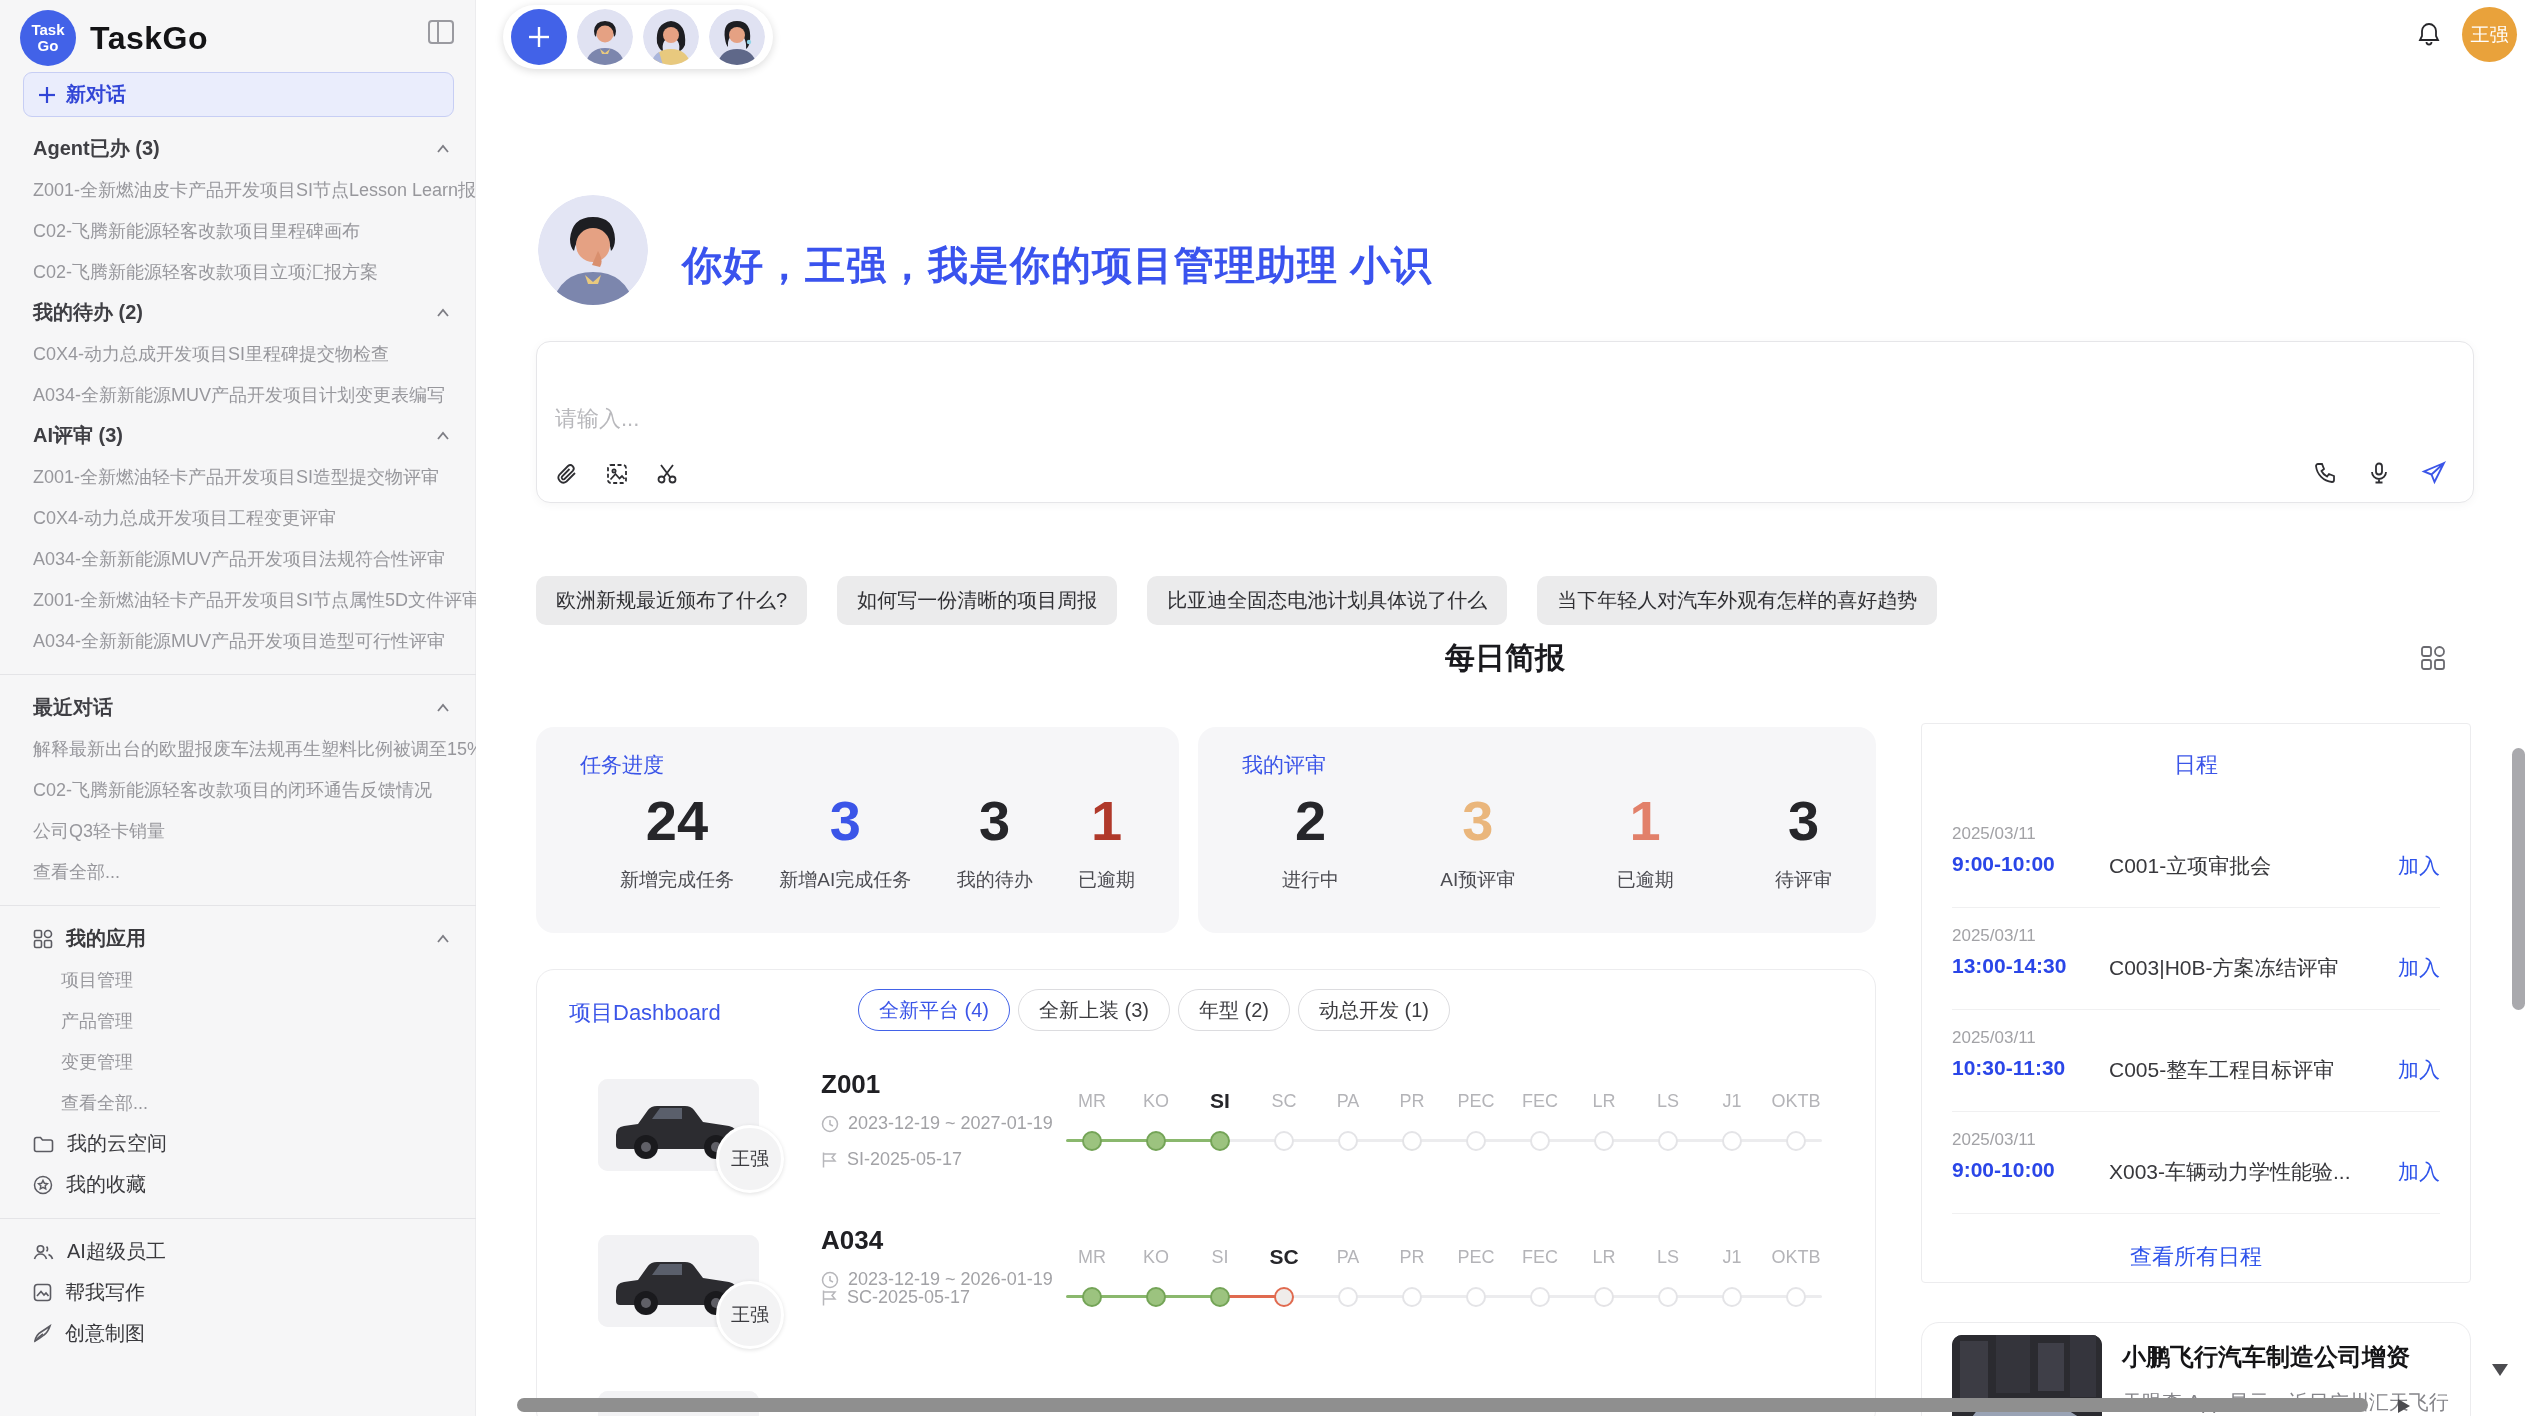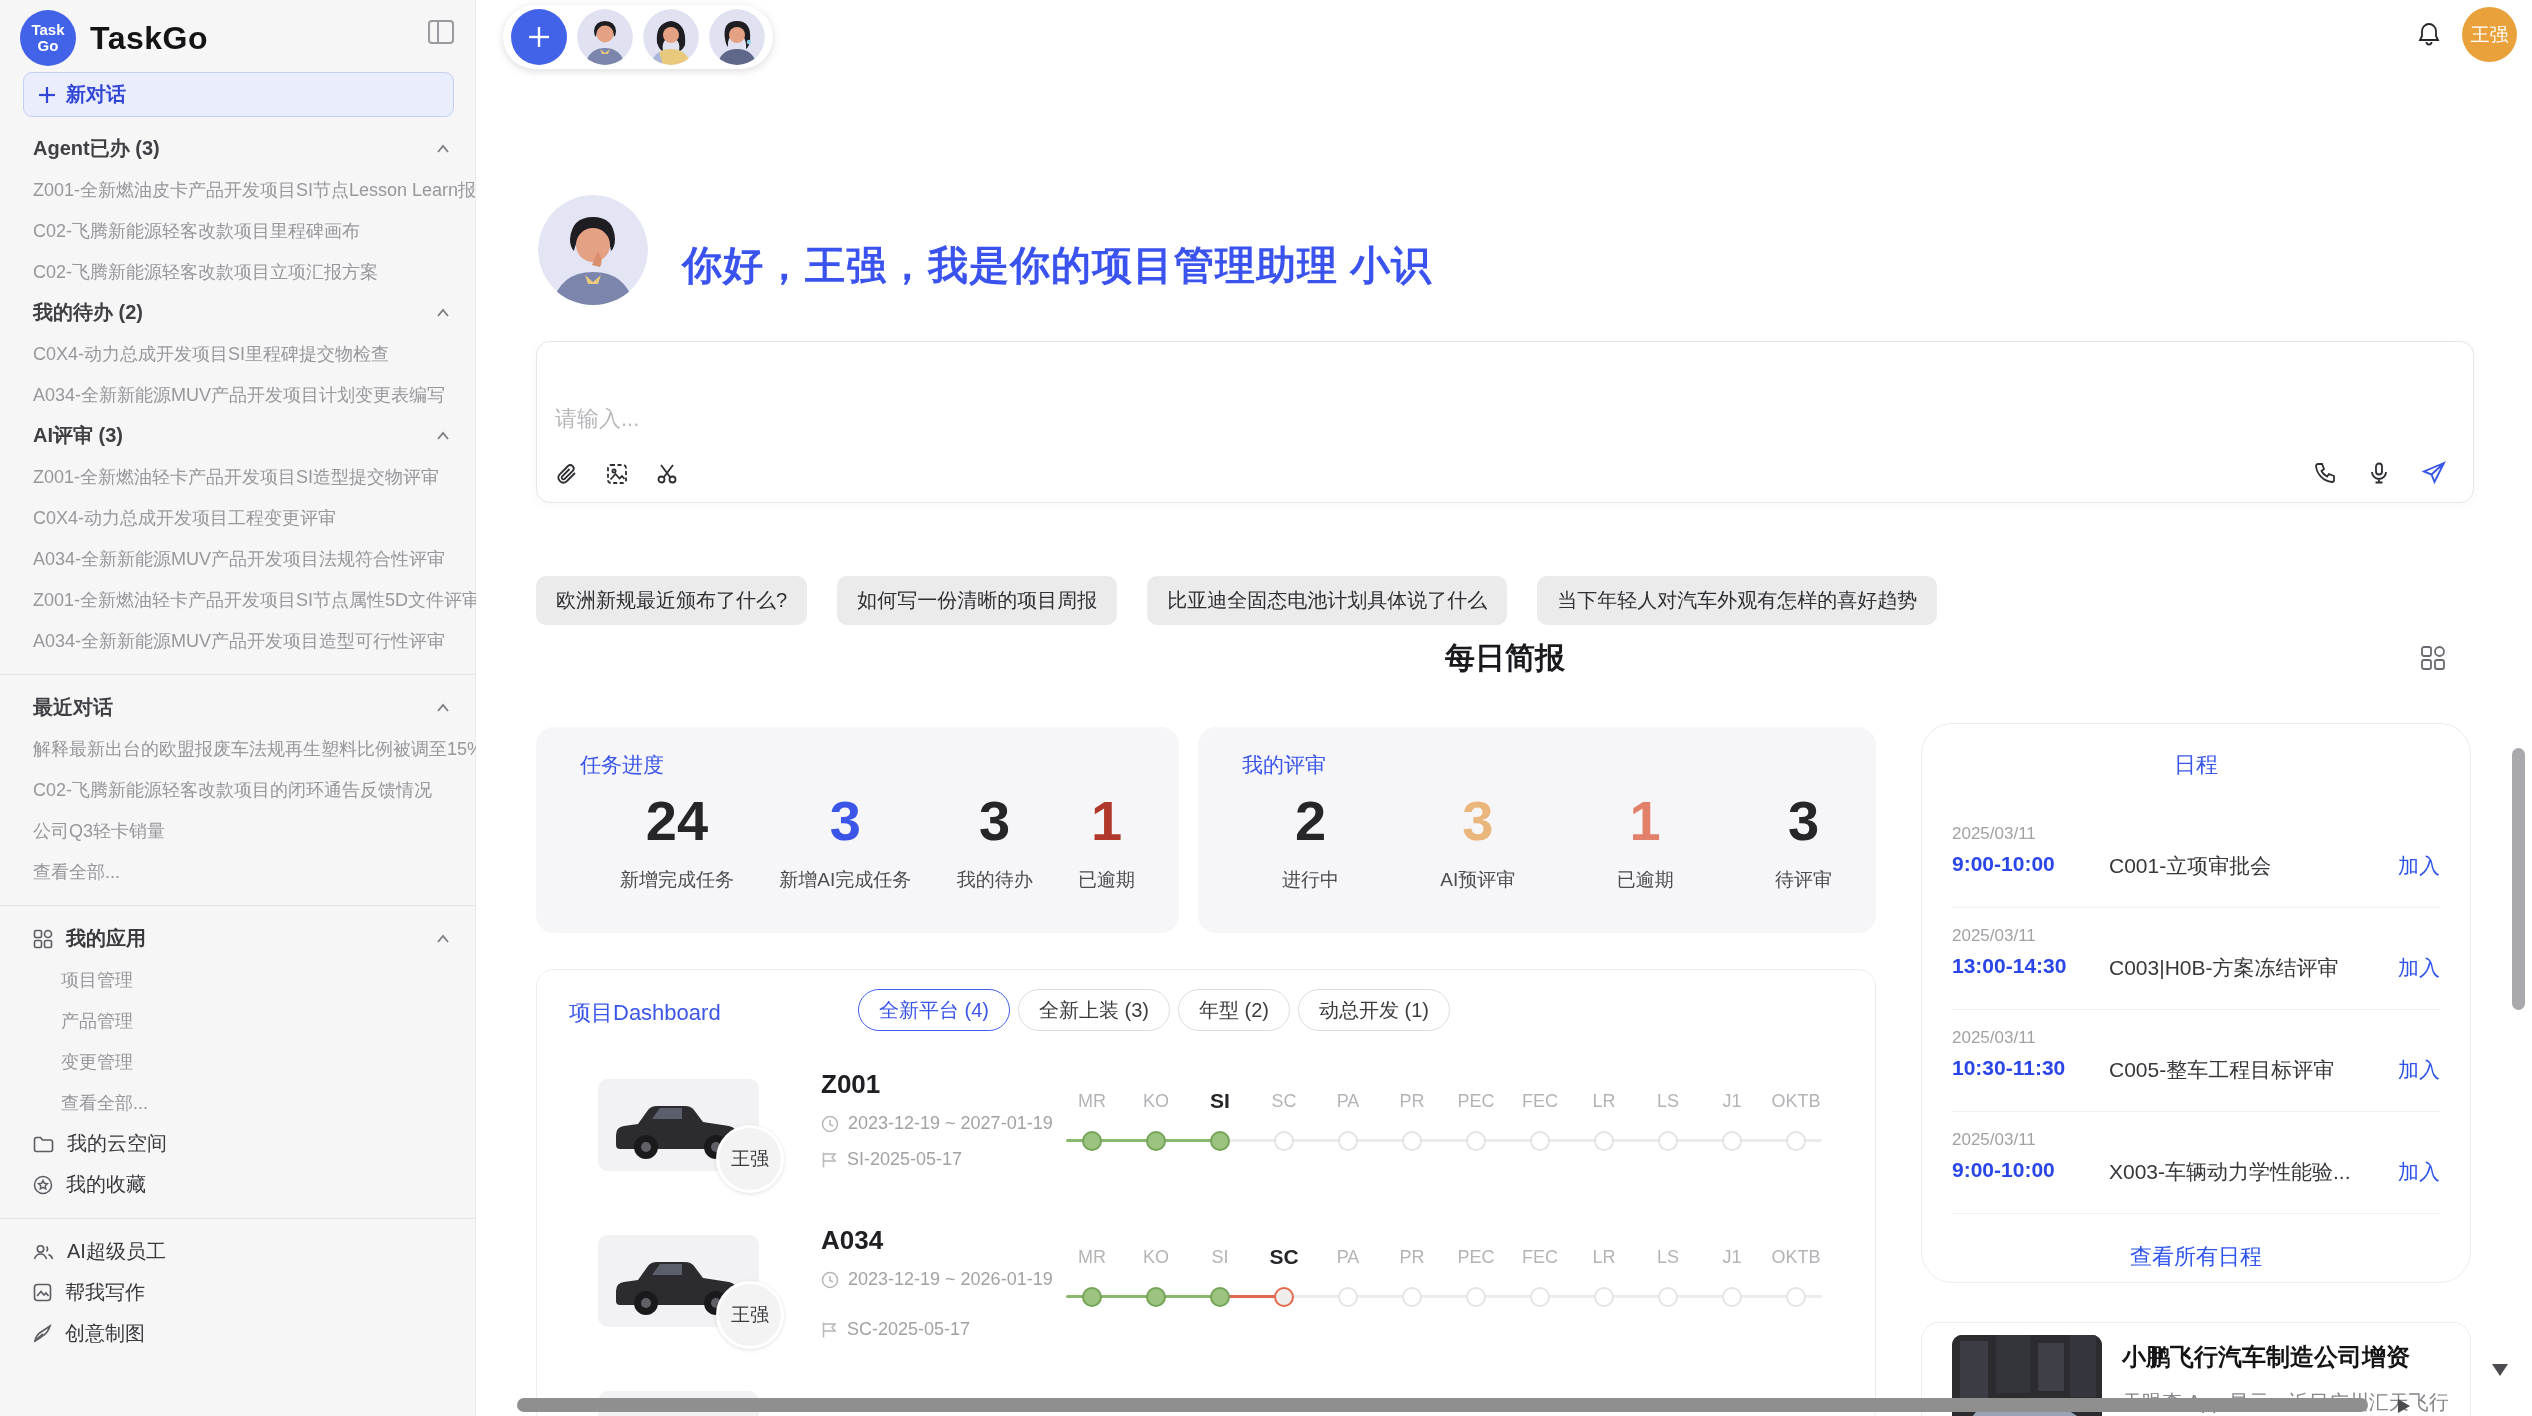--- a/index.html
+++ b/index.html
@@ -72,21 +72,21 @@
   .p-code{position:absolute;left:284px;top:10px;font-size:26px;font-weight:700;color:#202024;}
   .p-meta{position:absolute;left:284px;display:flex;align-items:center;gap:9px;font-size:18px;color:#a2a2a6;white-space:nowrap;}
   .p-meta .ic{color:#b7b7bb;}
   .milestones{position:absolute;left:523px;top:30px;width:770px;height:72px;}
   .m-label{position:absolute;top:0;text-align:center;font-size:18px;color:#b4b4b8;line-height:24px;}
   .m-label.cur{font-size:21px;font-weight:700;color:#26262a;}
   .seg{position:absolute;top:50px;height:3px;border-radius:2px;}
   .dot{position:absolute;top:42px;width:16px;height:16px;border-radius:50%;border:2px solid transparent;box-sizing:content-box;}
 
   
-  .sched{position:absolute;left:1921px;top:723px;width:550px;height:560px;box-sizing:border-box;background:#fff;border:1px solid #ececee;border-radius:31px;}
+  .sched{position:absolute;left:1921px;top:723px;width:550px;height:560px;box-sizing:border-box;background:#fff;border:1px solid #ececee;border-radius:4px;}
   .sched-title{position:absolute;left:0;top:26px;width:100%;text-align:center;font-size:22px;color:#3b55e8;}
   .event{position:absolute;left:30px;right:30px;height:92px;}
   .e-date{position:absolute;left:0;top:0;font-size:17px;color:#a2a2a6;}
   .e-time{position:absolute;left:0;top:28px;font-size:21px;color:#2a46e8;font-weight:600;}
   .e-name{position:absolute;left:157px;top:28px;font-size:21px;color:#38383c;white-space:nowrap;}
   .e-join{position:absolute;right:0;top:28px;font-size:21px;color:#2f54eb;cursor:pointer;}
   .e-div{position:absolute;left:30px;right:30px;height:1px;background:#f0f0f1;}
   .view-all{position:absolute;left:0;top:518px;width:100%;text-align:center;font-size:22px;color:#2f54eb;cursor:pointer;}
 
   
@@ -495,21 +495,21 @@
       </div>
       <div class="owner-badge">王强</div>
       <div class="p-code">A034</div>
       <div class="p-meta" style="top:54px;">
         <svg class="ic" width="18" height="18" viewBox="0 0 18 18" fill="none" stroke="currentColor" stroke-width="1.5">
             <circle cx="9" cy="9" r="7.5"></circle>
             <path d="M9 5 v4.5 l3 1.5"></path>
           </svg>
         <span>2023-12-19 ~ 2026-01-19</span>
       </div>
-      <div class="p-meta" style="top:104px;">
+      <div class="p-meta" style="top:72px;">
         <svg class="ic" width="17" height="18" viewBox="0 0 17 18" fill="none" stroke="currentColor" stroke-width="1.5">
             <path d="M2.5 1.5 v15 M2.5 3 h11.5 l-3 3.5 3 3.5 h-11.5"></path>
           </svg>
         <span>SC-2025-05-17</span>
       </div>
       <div class="milestones">
           <span class="m-label" style="left:0px;width:64px">MR</span>
           <span class="m-label" style="left:64px;width:64px">KO</span>
           <span class="m-label" style="left:128px;width:64px">SI</span>
           <span class="m-label cur" style="left:192px;width:64px">SC</span>

